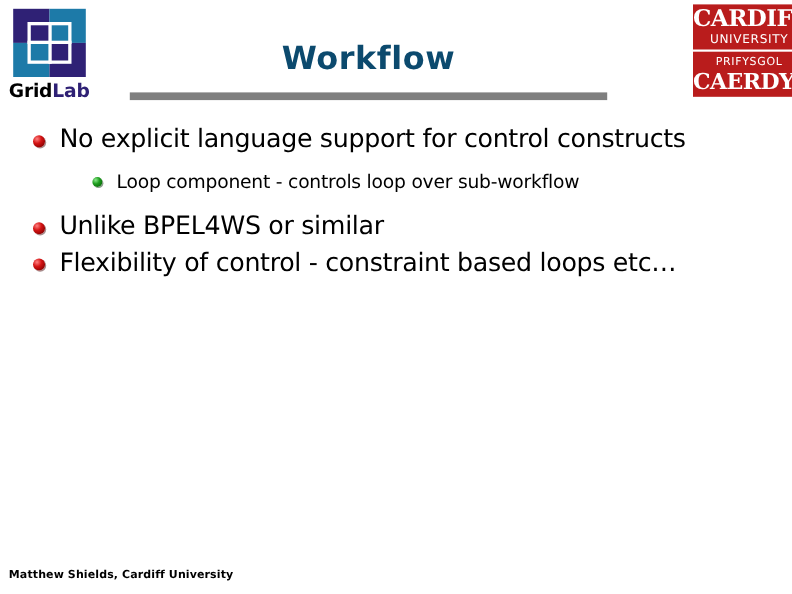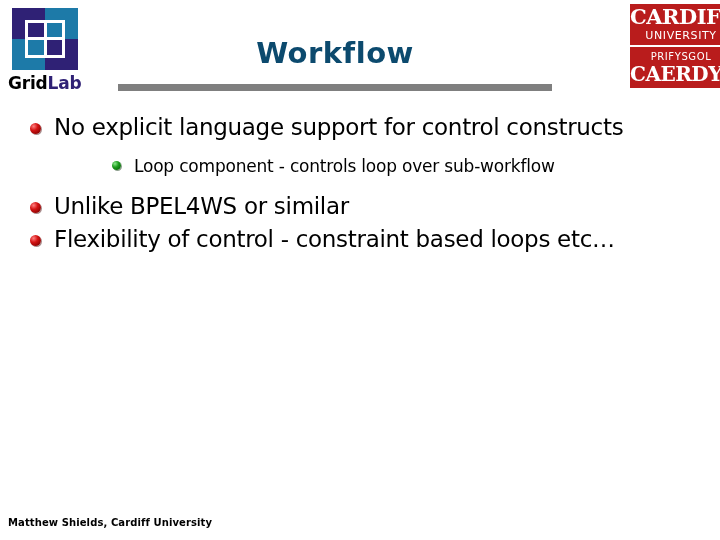--- a/index.html
+++ b/index.html
@@ -158,21 +158,21 @@
   .bullet-row {
     position: relative;
     display: flex;
     align-items: flex-start;
   }
   .bullet-row.level-1 {
     margin-bottom: 2px;
     margin-left: 30px;
   }
   .bullet-row.level-2 {
-    padding-left: 112px;
+    padding-left: 84px;
     margin-bottom: 0px;
   }
   .bullet-glyph {
     flex: 0 0 auto;
     position: relative;
     border-radius: 50%;
   }
   .bullet-glyph.red {
     width: 11px;
     height: 11px;

